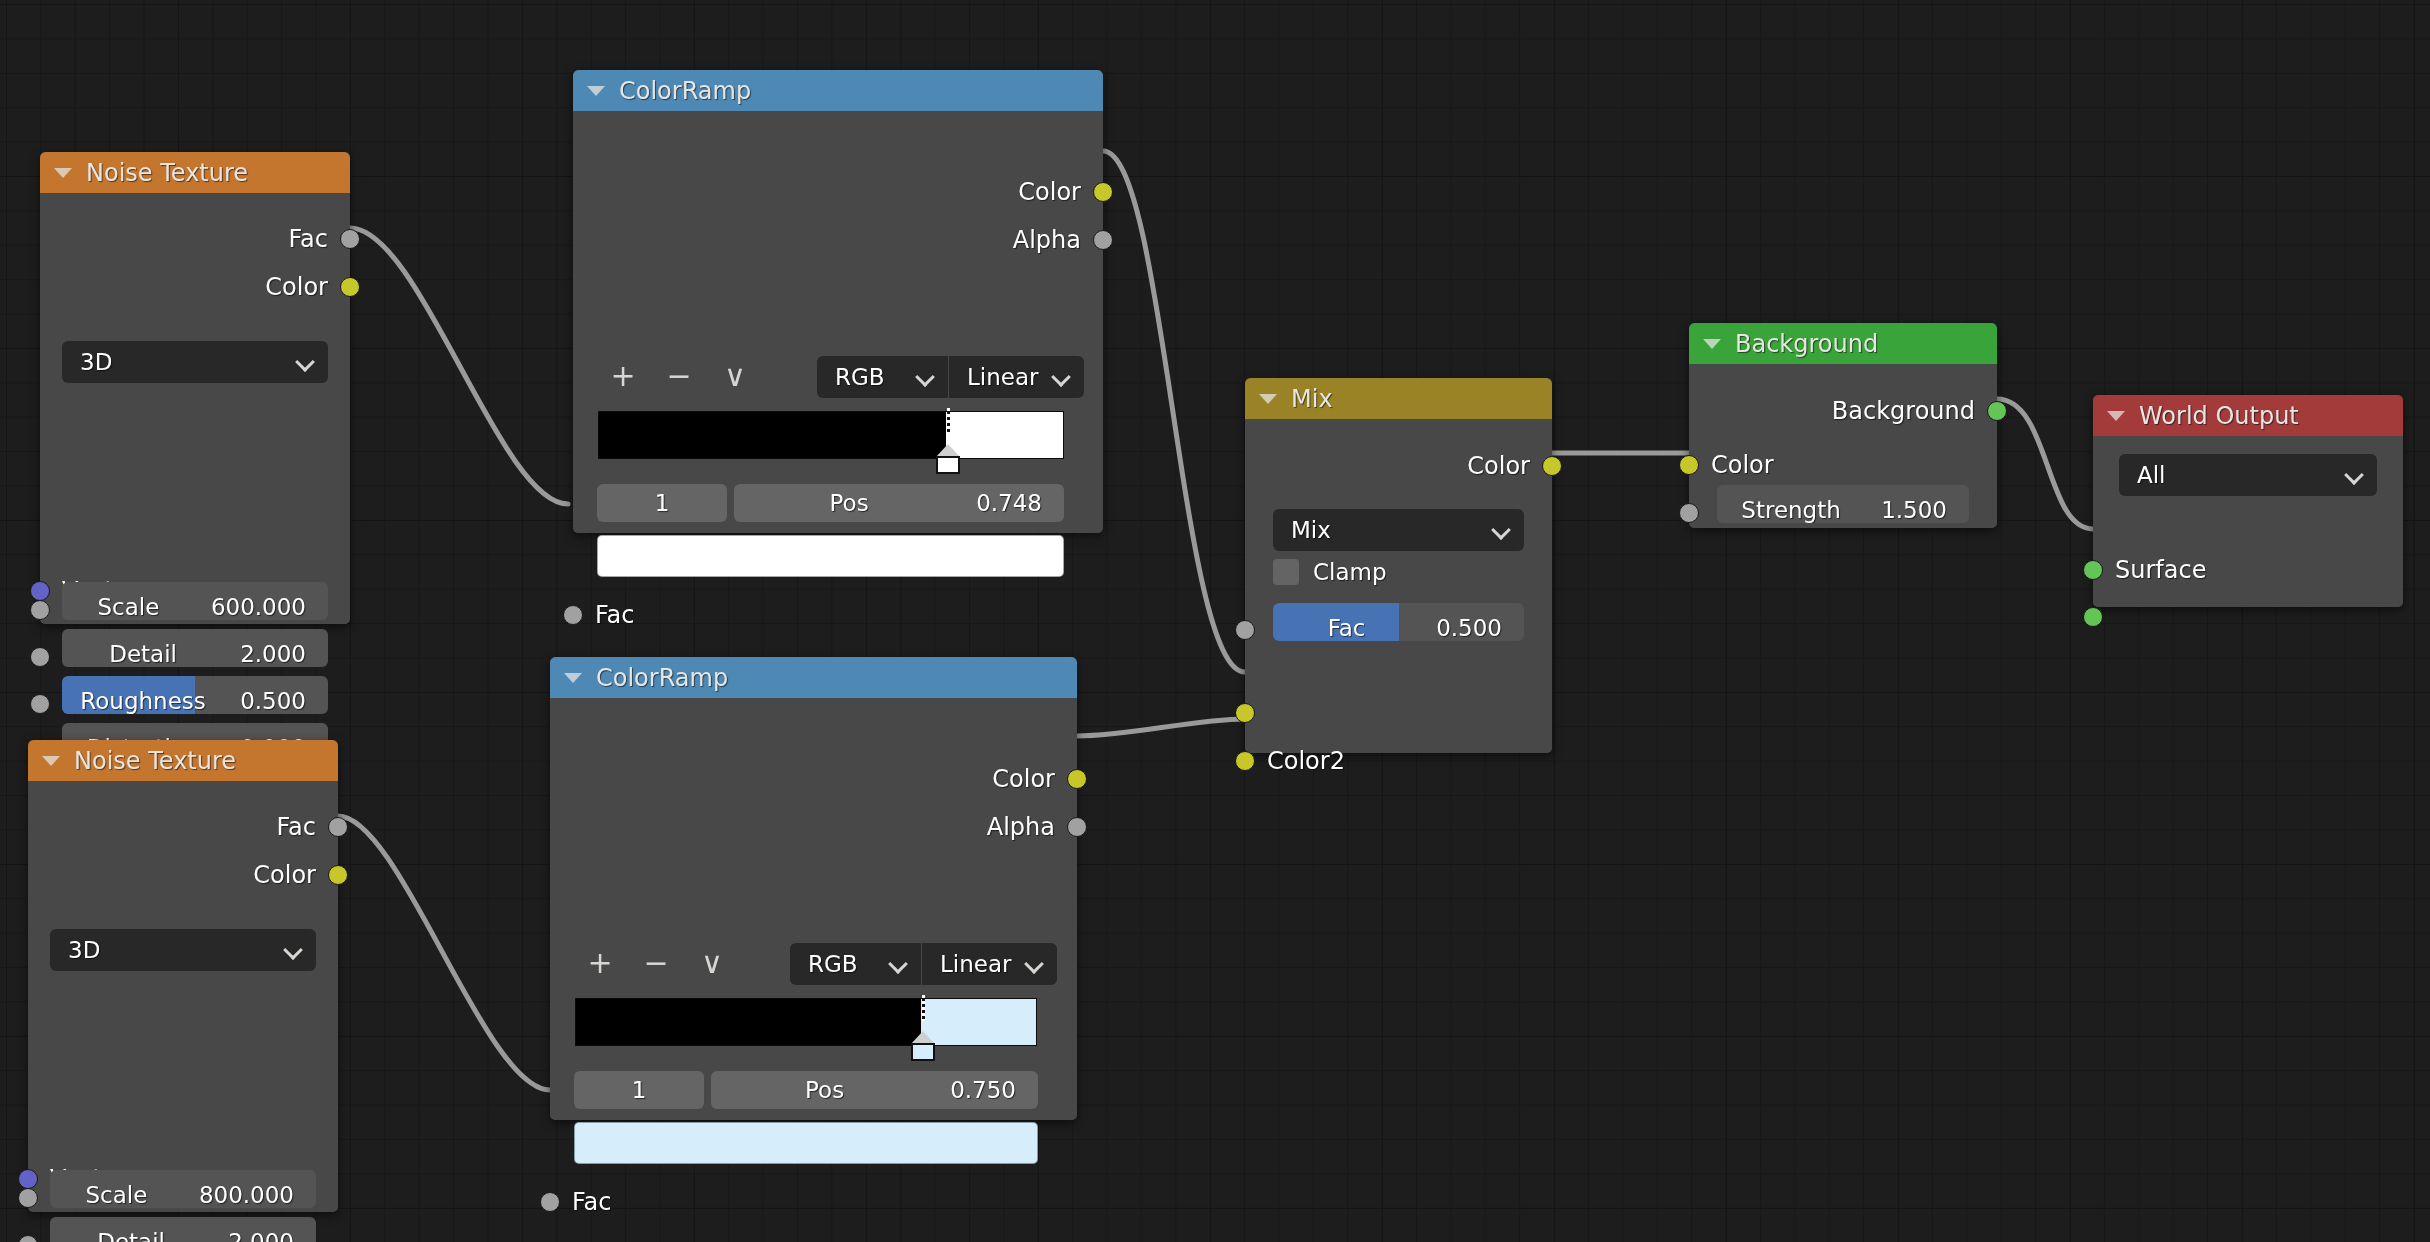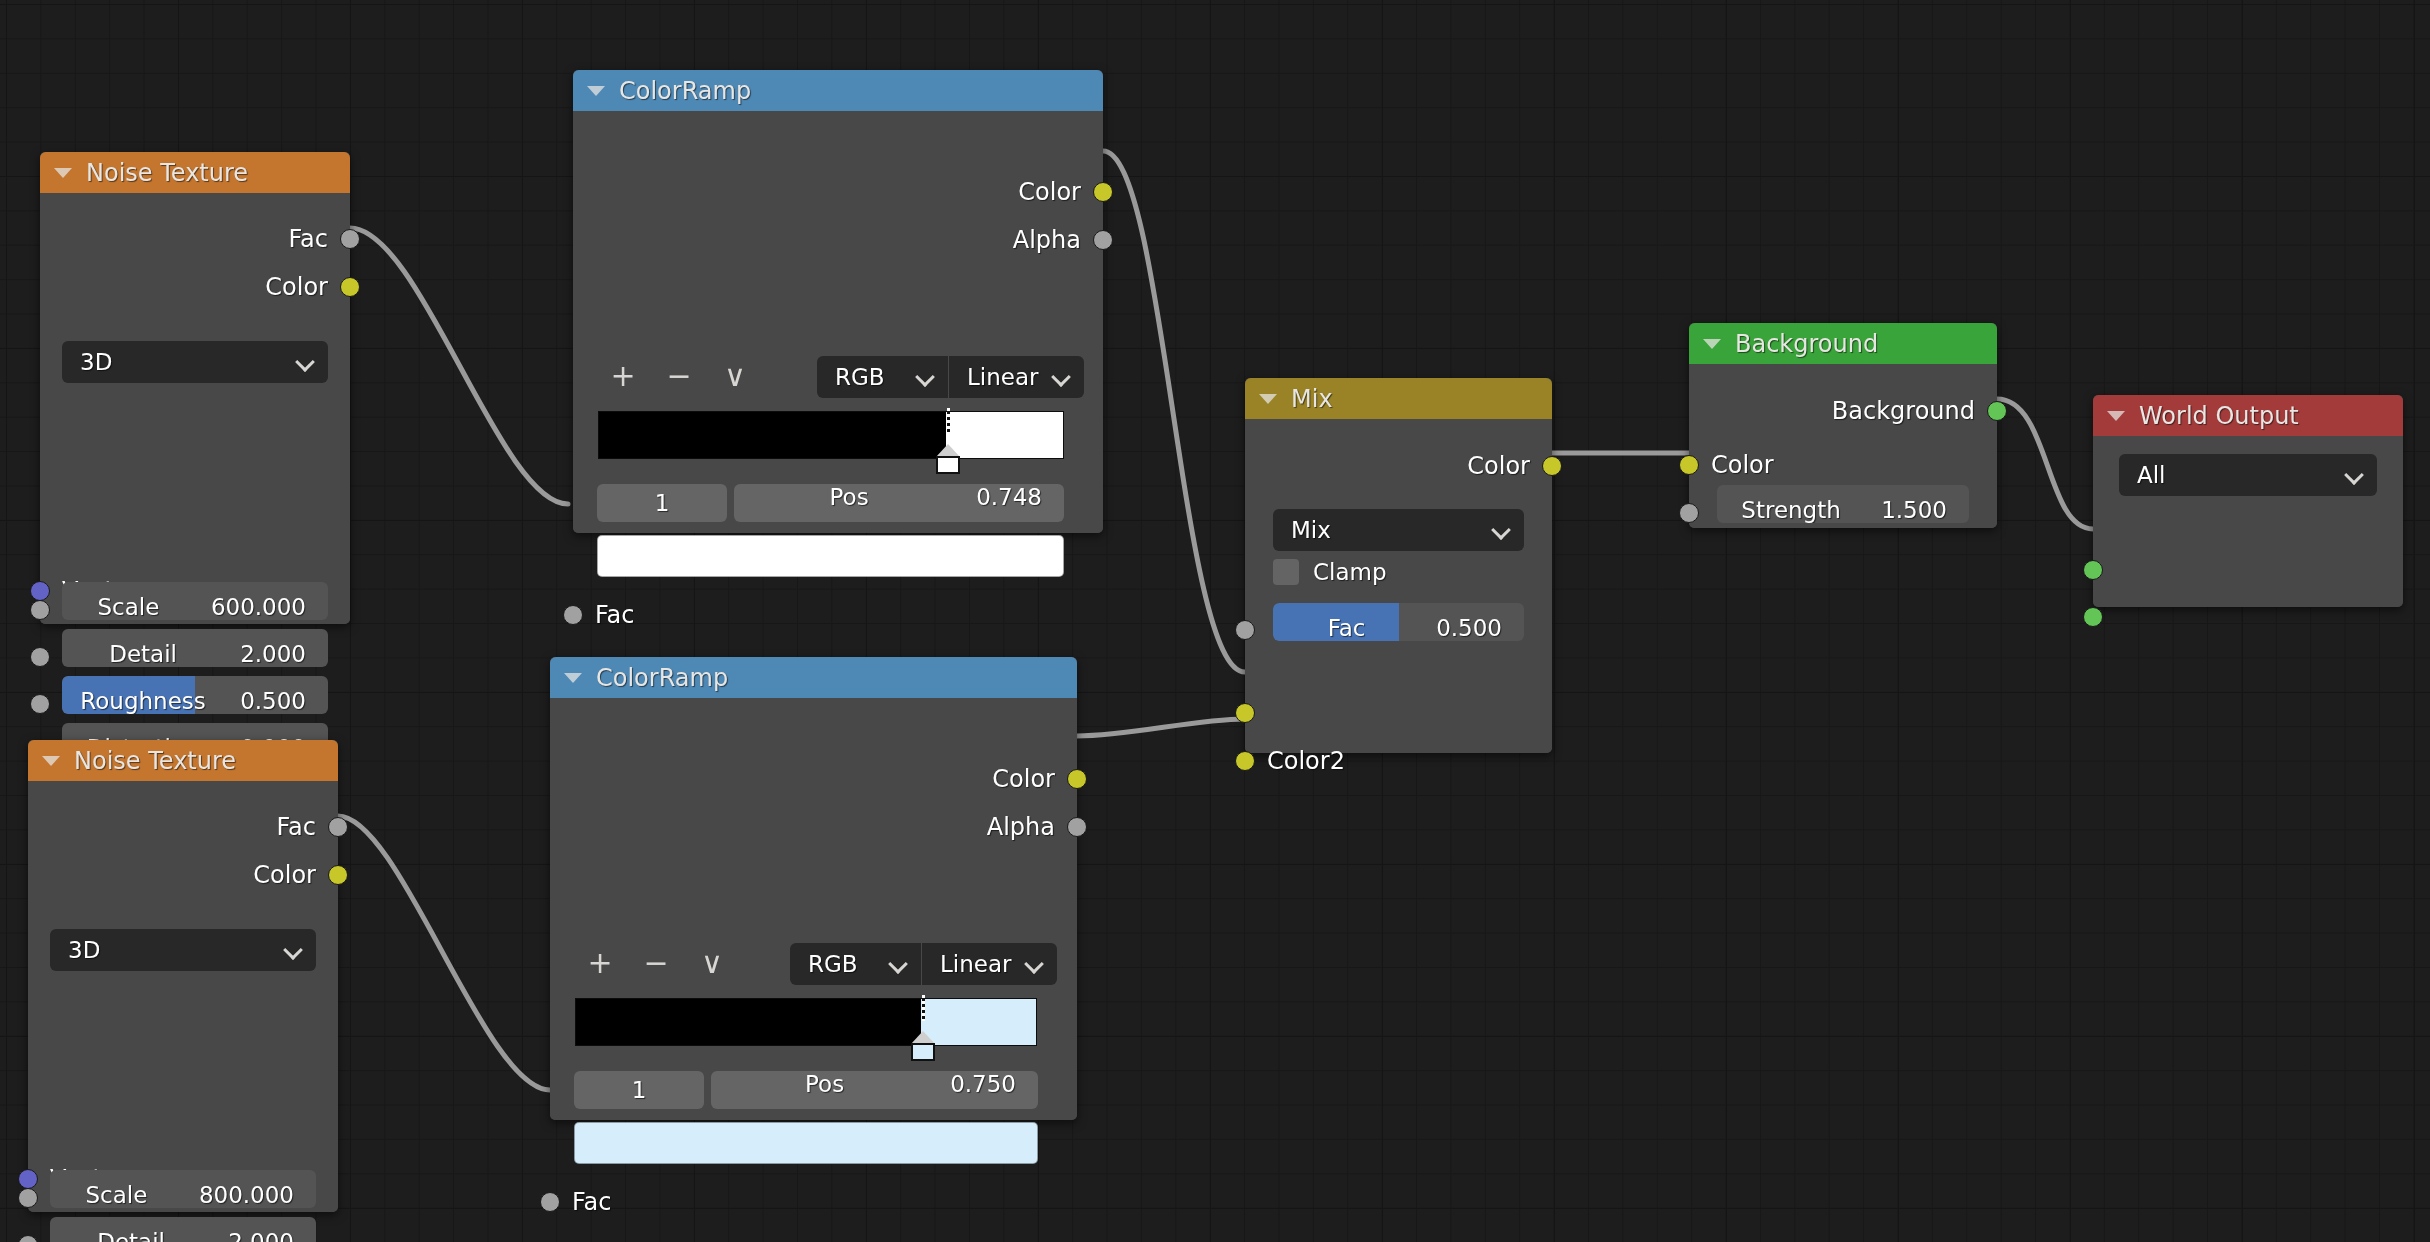--- a/index.html
+++ b/index.html
@@ -239,20 +239,21 @@
     font-size: 23px;
     text-shadow: 1px 1px 1px rgba(0,0,0,0.6);
     box-sizing: border-box;
   }
   .pos-field {
     position: absolute;
     height: 38px;
     border-radius: 6px;
     background: #656565;
     display: flex;
+    align-items: center;
     box-sizing: border-box;
     color: #fff;
     font-size: 23px;
     text-shadow: 1px 1px 1px rgba(0,0,0,0.6);
   }
   .pos-field .pl { flex: 1 1 auto; text-align: right; padding-right: 12px; }
   .pos-field .pv { flex: 1 1 auto; text-align: right; padding-right: 22px; }
 
   
   .checkrow {
@@ -472,20 +473,23 @@
       <span>World Output</span>
     </div>
     <div class="node-body" style="height:171px;">
 
       <div class="dropdown" style="left:26px; top:18px; width:258px;">
         <span>All</span>
         <span class="chev"></span>
       </div>
 
       <div class="socket sock-green" style="left: -10px; top: 124px; background: rgb(98, 197, 85);"></div>
+      <div class="sock-row in" style="position:absolute; left:0; right:0; top:110px; height:48px;">
+        <span>Surface</span>
+      </div>
 
       <div class="socket sock-green" style="left: -10px; top: 171px; background: rgb(98, 197, 85);"></div>
     </div>
   </div>
 
   <div class="node" id="n-noise2" style="left:28px; top:740px; width:310px; height:472px;">
     <div class="node-header" style="background:#c4762f;">
       <span class="tri"></span>
       <span>Noise Texture</span>
     </div>

